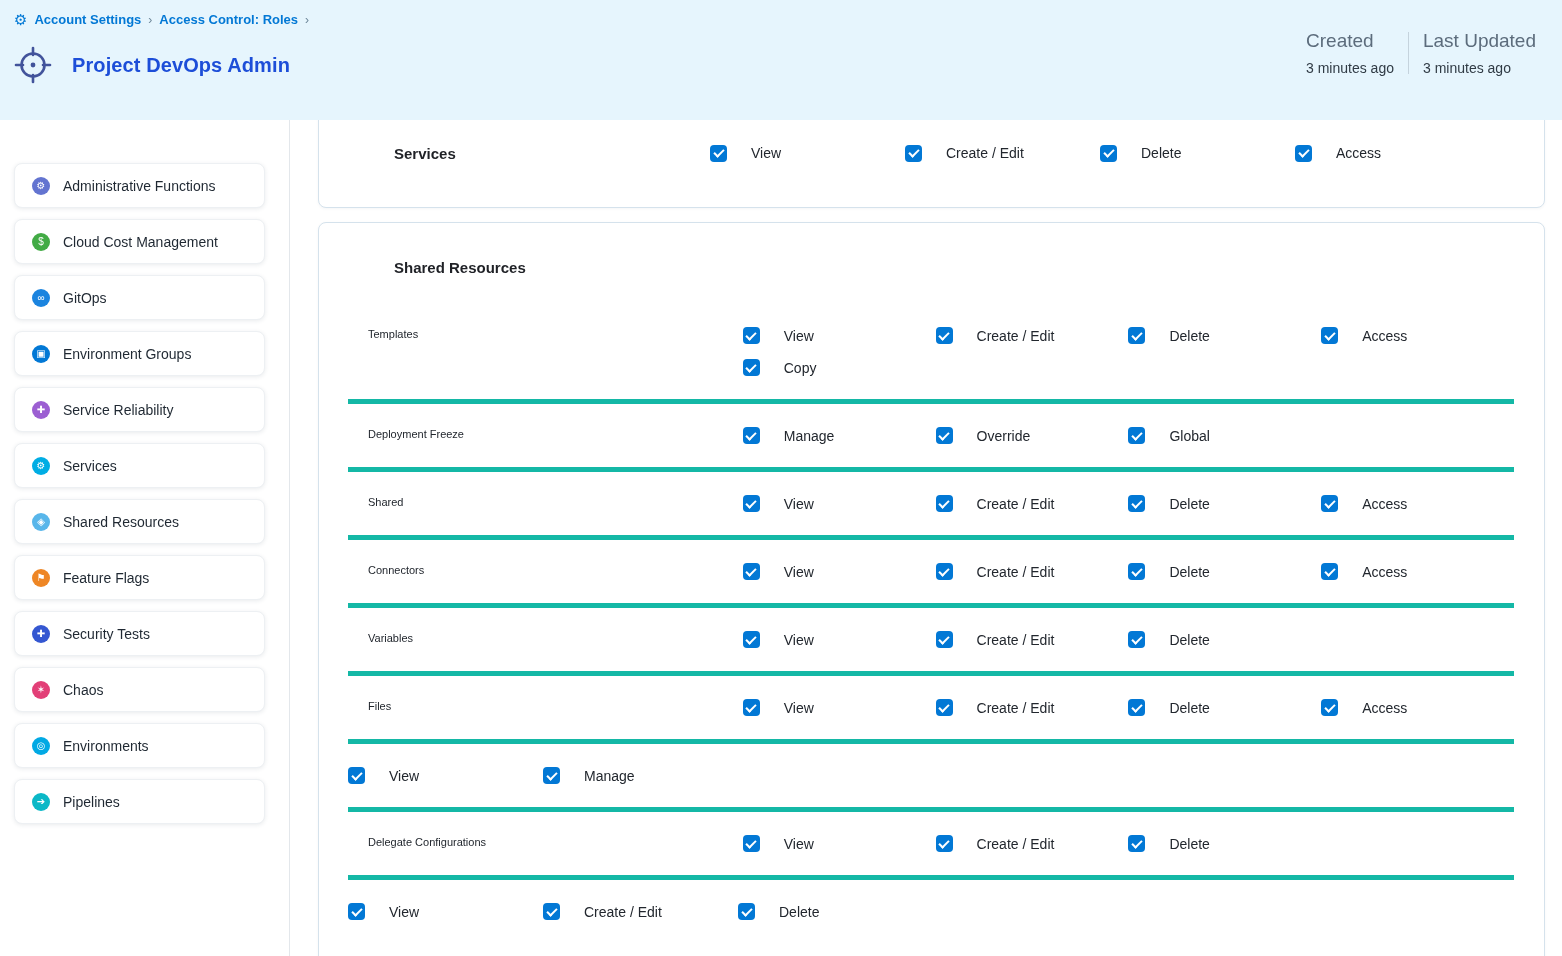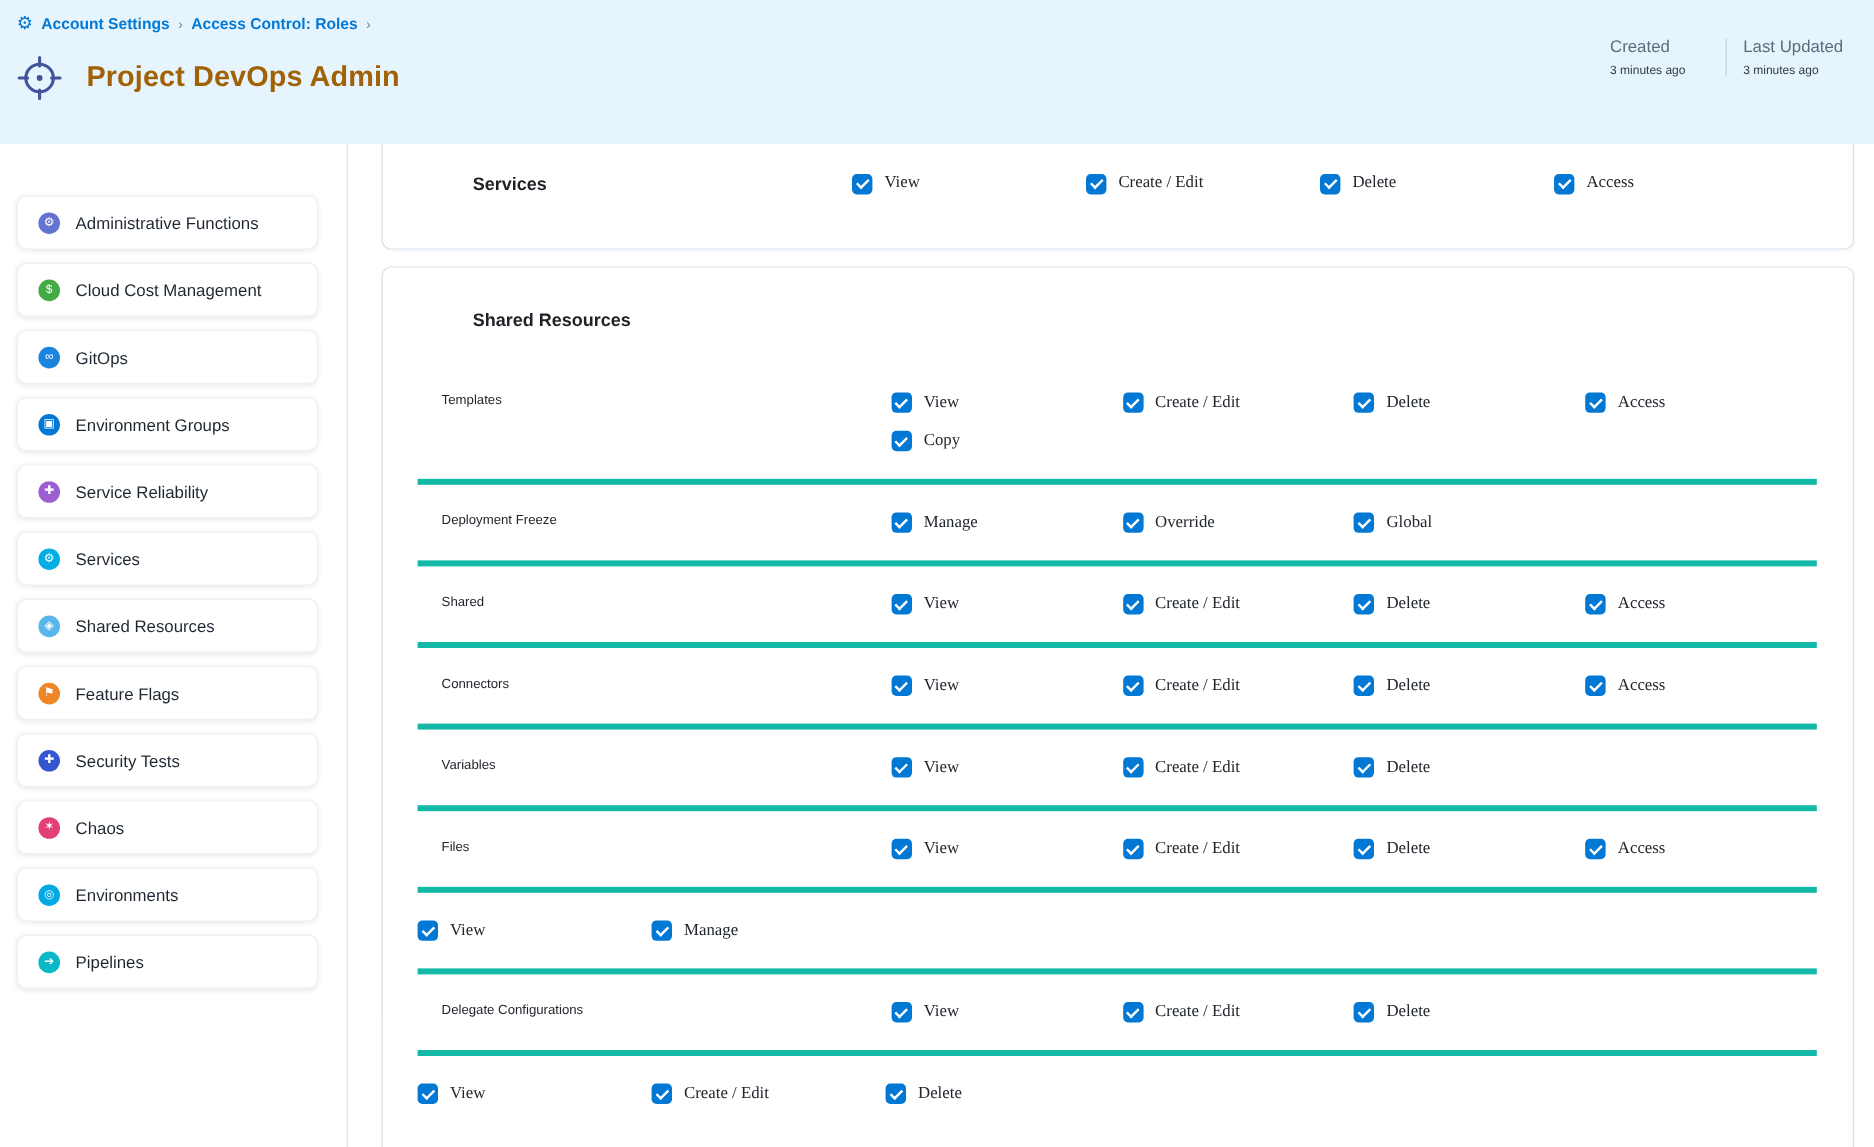--- a/index.html
+++ b/index.html
@@ -19,25 +19,25 @@
     display:flex; align-items:center; gap:7px; font-size:13px;
   }
   .crumb-gear { color:#0278d5; font-size:15px; line-height:1; }
   .breadcrumb a { color:#0278d5; text-decoration:none; font-weight:600; }
   .crumb-sep { color:#6d8799; font-size:12px; }
   .title-row {
     position:absolute; top:46px; left:14px;
     display:flex; align-items:center; gap:20px;
   }
   .target-icon { width:38px; height:38px; display:block; }
-  .page-title { font-size:24px; font-weight:700; color:#a16207; letter-spacing:.1px; }
+  .page-title { font-size:20px; font-weight:700; color:#1d4ed8; letter-spacing:.1px; }
   .header-meta { position:absolute; top:30px; right:12px; display:flex; align-items:stretch; }
   .meta-block { padding:0 14px; min-width:110px; }
-  .meta-label { font-size:14px; color:#5c6c7c; margin-bottom:8px; }
-  .meta-value { font-size:10px; color:#303b45; }
+  .meta-label { font-size:19px; color:#5c6c7c; margin-bottom:8px; }
+  .meta-value { font-size:14px; color:#303b45; }
   .meta-divider { width:1px; background:#c5d3dd; margin:2px 0; }
 
   
   .sidebar {
     position:absolute; top:120px; left:0; bottom:0; width:290px;
     border-right:1px solid #e3e7eb; background:#fff; padding-top:43px;
   }
   .side-item {
     width:251px; height:45px; margin:0 auto 11px 14px;
     background:#fff; border:1px solid #edf0f3; border-radius:8px;
@@ -75,21 +75,21 @@
     width:316px;
   }
   .perm-cols { display:flex; }
   .shared-card { margin-top:14px; min-height:723px; padding-bottom:38px; }
   .shared-header { display:flex; align-items:center; padding:31px 0 24px 31px; }
   .rows { margin:0 30px 0 29px; }
   .perm-row { display:flex; align-items:flex-start; padding:23px 0; }
   .perm-row + .perm-row { border-top:5px solid #14b8a6; }
   .perm-label { width:399px; padding-left:20px; font-size:11px; color:#22272e; padding-top:1px; }
   .perm-col { width:195px; display:flex; flex-direction:column; gap:15px; }
-  .perm-item { display:flex; align-items:center; gap:10px; cursor:pointer;font-family:Liberation Serif, serif; }
+  .perm-item { display:flex; align-items:center; gap:24px; cursor:pointer; }
   .cb { width:17px; height:17px; background:#0278d5; border-radius:4px; position:relative; flex:0 0 17px; }
   .cb::after {
     content:""; position:absolute; left:3.5px; top:4.5px;
     width:8px; height:4px;
     border-left:2px solid #fff; border-bottom:2px solid #fff;
     transform:rotate(-45deg);
   }
   .perm-item .lbl { font-size:14px; color:#22272e; }
 </style>
 </head>

